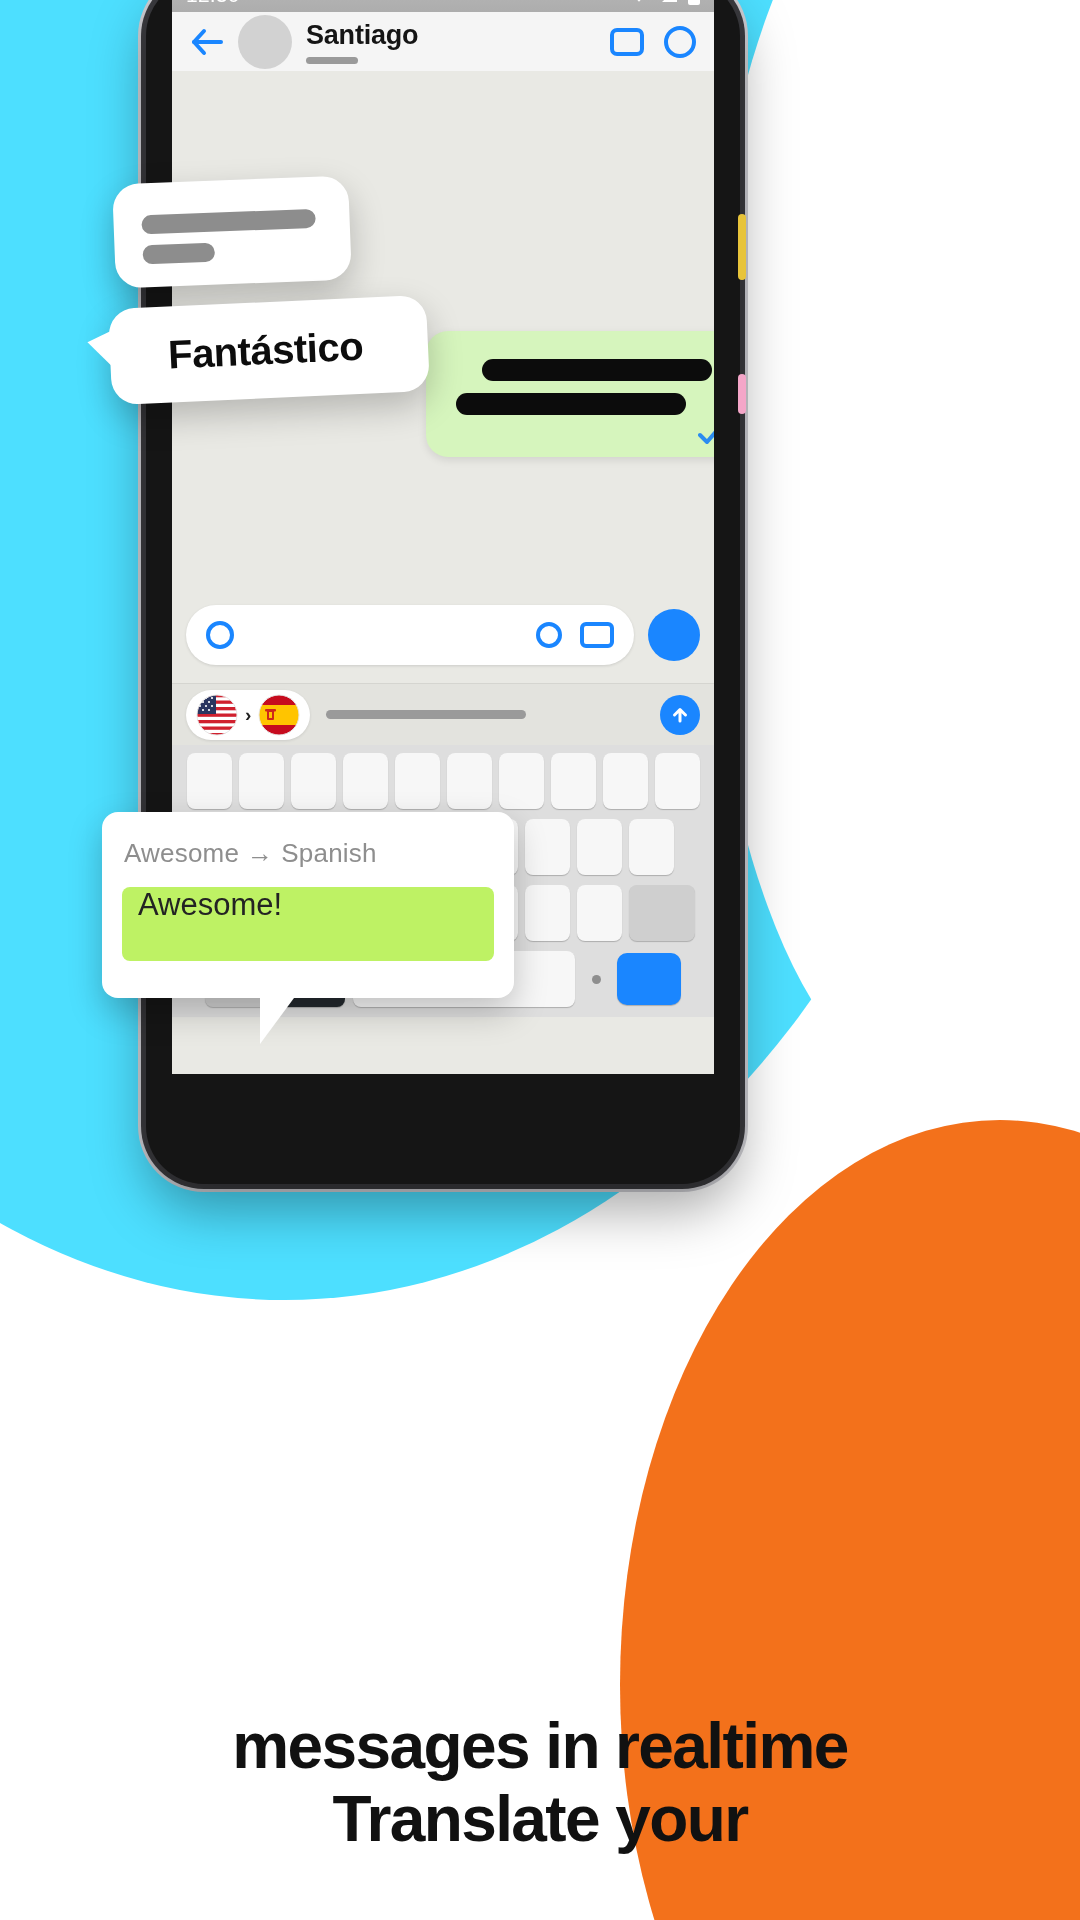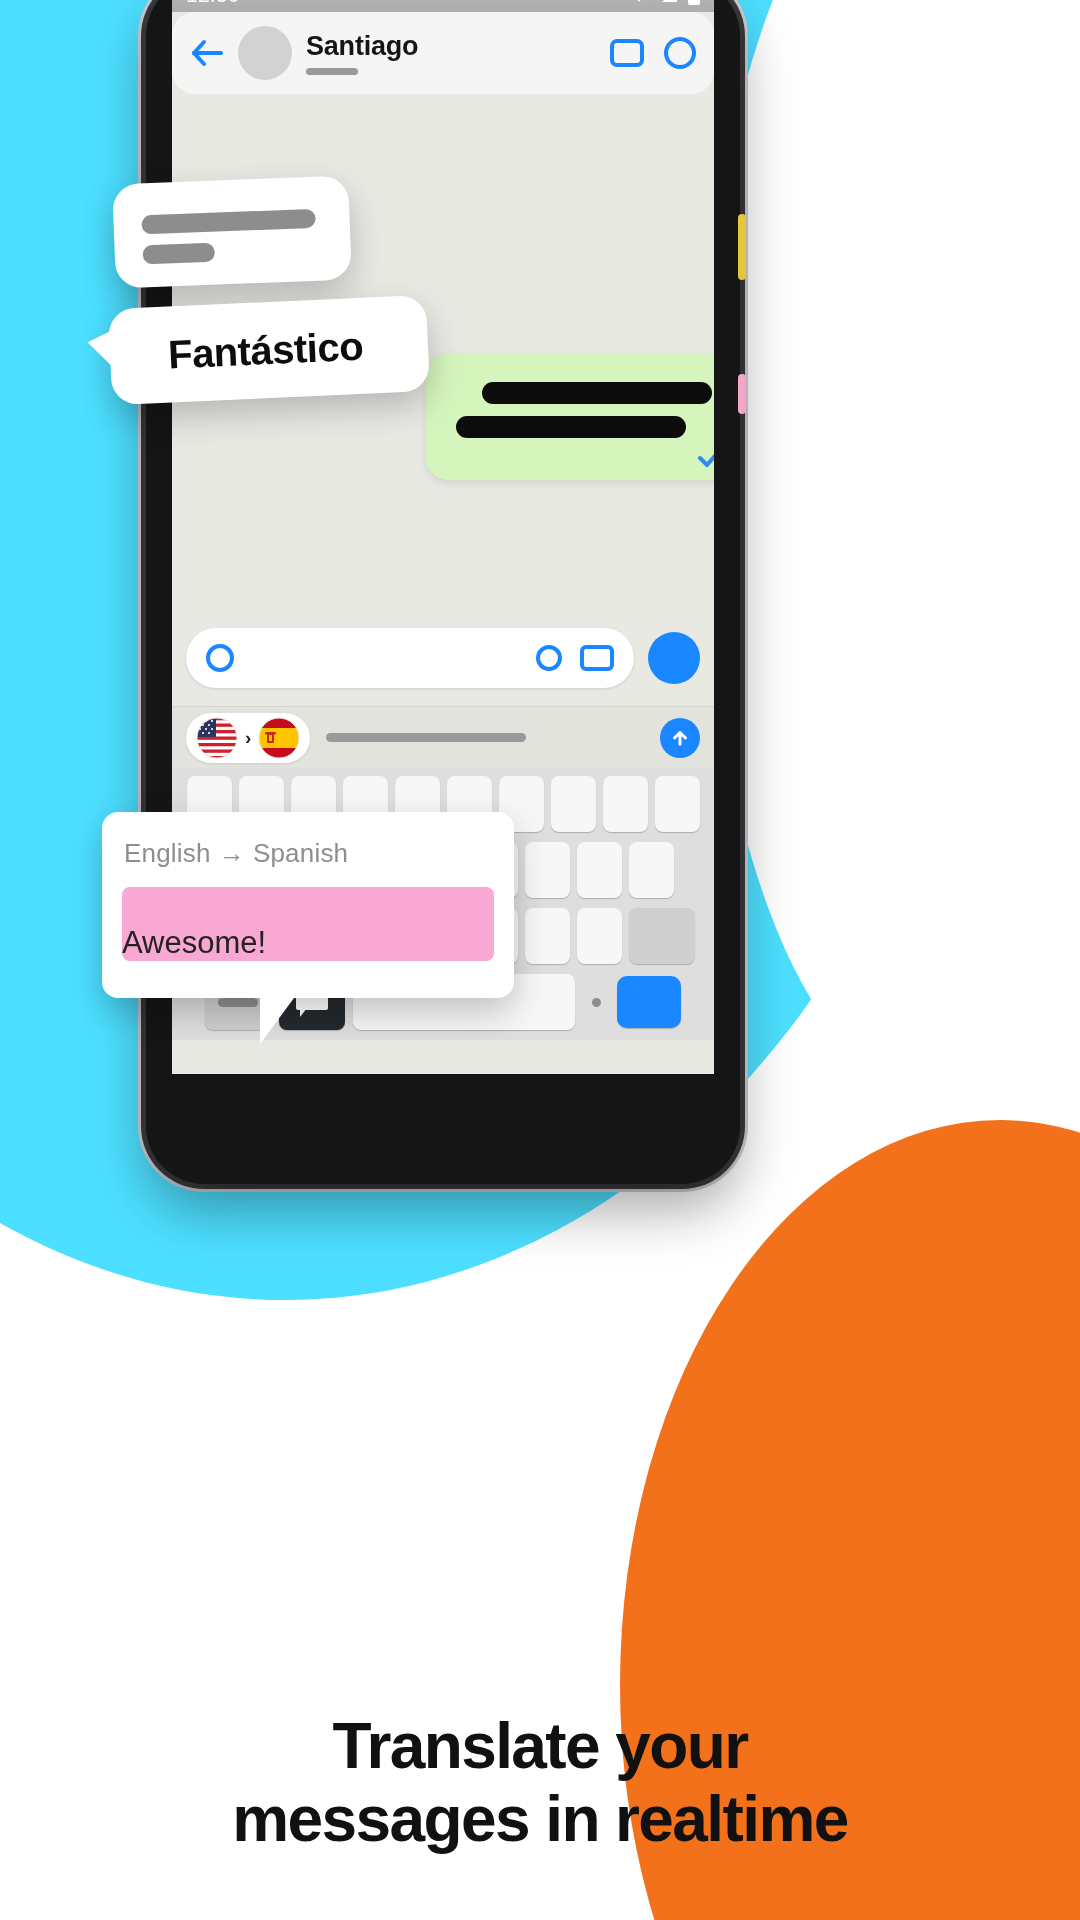--- a/index.html
+++ b/index.html
@@ -73,26 +73,25 @@
     color: #ffffff;
   }
   .status-time { font-size: 21px; letter-spacing: 0.2px; font-weight: 400; }
   .status-icons { margin-left: auto; display: flex; align-items: center; gap: 9px; }
   .ic-wifi { width: 22px; height: 16px; }
   .ic-sig  { width: 20px; height: 16px; }
   .ic-batt { width: 12px; height: 20px; background: #fff; border-radius: 2px; }
 
   
   .appbar {
-    height: 82px;
+    height: 59px;
     background: #f5f5f5;
     display: flex; align-items: center;
     padding: 11px 18px;
     gap: 14px;
-    border-radius: 23px;
   }
   .back-arrow { width: 34px; height: 30px; flex: 0 0 auto; }
   .avatar { width: 54px; height: 54px; border-radius: 50%; background: #d2d2d2; flex: 0 0 auto; }
   .peer { display: flex; flex-direction: column; gap: 6px; }
   .peer-name { font-size: 27px; font-weight: 700; color: #151515; letter-spacing: -0.2px; }
   .peer-sub { width: 52px; height: 7px; border-radius: 4px; background: #9a9a9a; }
   .appbar-actions { margin-left: auto; display: flex; align-items: center; gap: 20px; }
   .ab-sq { width: 34px; height: 28px; border: 4px solid #1a86ff; border-radius: 7px; }
   .ab-ci { width: 32px; height: 32px; border: 4px solid #1a86ff; border-radius: 50%; }
 
@@ -216,24 +215,25 @@
 
   #callout-translate {
     left: 102px; top: 812px;
     width: 412px; height: 186px;
     border-radius: 16px;
   }
   .tr-head { font-size: 26px; color: #8e8e8e; padding: 26px 0 0 22px; letter-spacing: 0.2px; }
   .tr-head .ar { padding: 0 8px; }
   .tr-box {
     margin: 18px 20px 0 20px;
-    background: #f9a8d4;
+    background: #bef264;
     border-radius: 8px;
     height: 74px;
-    display: flex; align-items: flex-end;
+    display: flex; align-items: flex-start;
+    padding-left: 16px;
   }
   .tr-text { font-size: 31px; color: #232323; }
   #callout-translate .tail-b {
     position: absolute; left: 158px; bottom: -46px;
     width: 0; height: 0;
     border-top: 46px solid #ffffff;
     border-right: 34px solid transparent;
   }
 
   
@@ -442,26 +442,26 @@
     <span class="ci-l2"></span>
   </div>
 
   <div class="callout" id="callout-fantastico">
     <span class="tail-l"></span>
     <span class="fantastico-text">Fantástico</span>
   </div>
 
   <div class="callout" id="callout-translate">
     <div class="tr-head">
-      <span>English</span><span class="ar">→</span><span>Spanish</span>
+      <span>Awesome</span><span class="ar">→</span><span>Spanish</span>
     </div>
     <div class="tr-box">
       <span class="tr-text">Awesome!</span>
     </div>
     <span class="tail-b"></span>
   </div>
 
   <div id="headline">
+    <div class="hl-line">messages in realtime</div>
     <div class="hl-line">Translate your</div>
-    <div class="hl-line">messages in realtime</div>
   </div>
 
 </div>
 
 </body></html>

